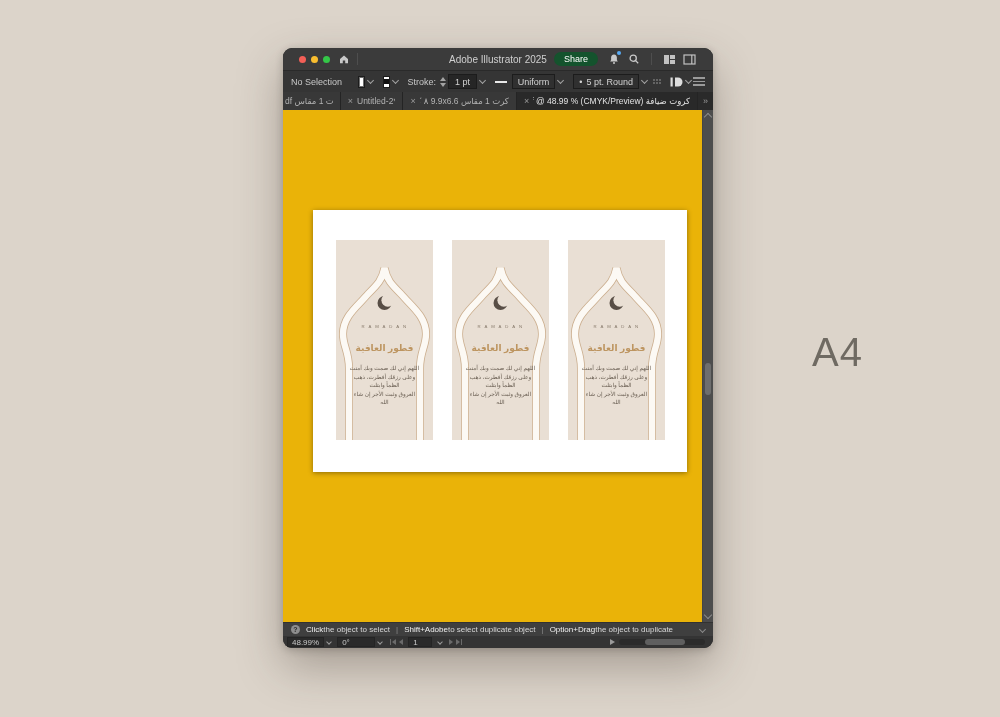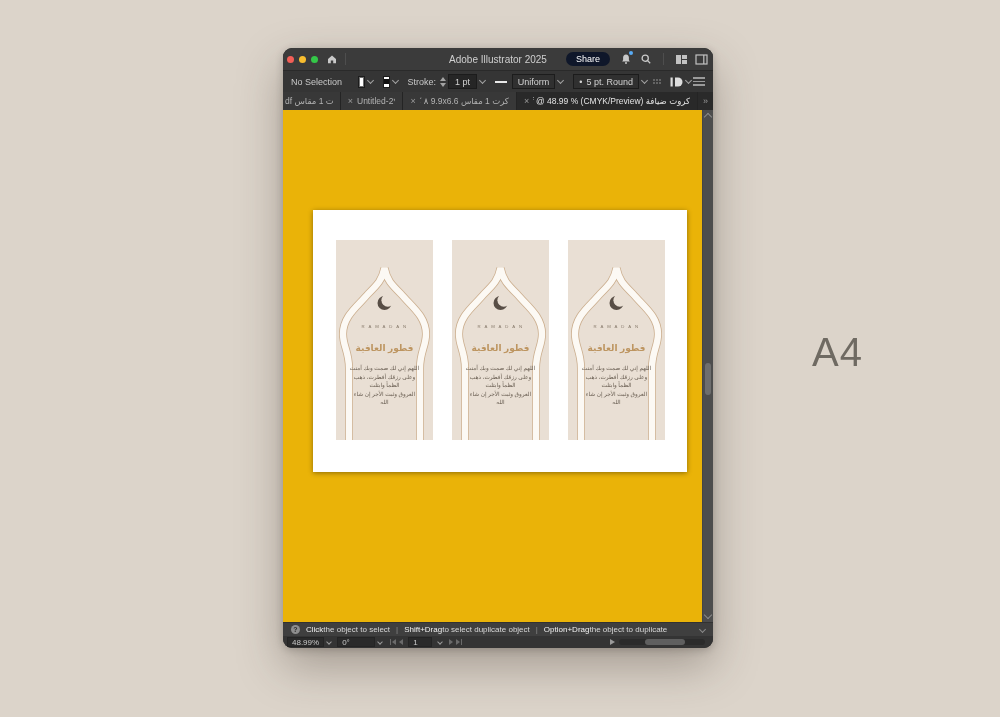--- a/index.html
+++ b/index.html
@@ -11,30 +11,30 @@
                 letter-spacing:1px; font-weight:400; }
 
   
   .window { position:absolute; left:283px; top:48px; width:430px; height:600px;
             border-radius:9px; overflow:hidden; display:flex; flex-direction:column;
             box-shadow:0 18px 45px rgba(60,50,40,.35), 0 2px 8px rgba(0,0,0,.2);
             background:#2C2C2C; }
 
   
   .titlebar { height:22px; background:#3B3B3B; display:flex; align-items:center;
-              position:relative; flex:0 0 auto; padding:0 4px; }
+              position:relative; flex:0 0 auto; padding:0 16px; }
   .lights { display:flex; gap:5px; align-items:center; }
   .light { width:7px; height:7px; border-radius:50%; }
   .light.r { background:#F35F57; } .light.y { background:#F8BD2F; } .light.g { background:#34C748; }
   .tb-icon { display:flex; align-items:center; justify-content:center; width:16px; height:16px; }
   .tb-sep { width:1px; height:12px; background:#4E4E4E; margin:0 5px; }
   .win-title { position:absolute; left:0; right:0; text-align:center; font-size:10px;
                color:#CFCFCF; pointer-events:none; }
   .tb-right { margin-left:auto; display:flex; align-items:center; gap:4px; }
-  .share-btn { background:#0f172a; color:#fff; font-size:9px; line-height:14px;
+  .share-btn { background:#14532d; color:#fff; font-size:9px; line-height:14px;
                padding:0 10px; border-radius:8px; margin-right:4px; }
   .bell-wrap { position:relative; }
   .bell-dot { position:absolute; top:0px; right:1px; width:4px; height:4px;
               border-radius:50%; background:#58ABF5; }
 
   
   .controlbar { height:22px; background:#353535; border-top:1px solid #2A2A2A;
                 display:flex; align-items:center; font-size:9px; color:#C8C8C8;
                 padding:0 8px; flex:0 0 auto; white-space:nowrap; }
   .cb-gap { width:8px; flex:0 0 auto; }
@@ -323,21 +323,21 @@
         <span class="thumb"></span>
         <span class="arrow dn"></span>
       </div>
     </div>
 
     <div class="hintbar">
       <span class="help-circle">?</span>
       <b>Click</b>
         <span> the object to select</span>
       <span class="hint-sep">|</span>
-      <b>Shift+Drag</b>
+      <b>Shift+Adobe</b>
         <span> to select duplicate object</span>
       <span class="hint-sep">|</span>
       <b>Option+Drag</b>
         <span> the object to duplicate</span>
       <span class="hint-chev"></span>
     </div>
 
     <div class="statusbar">
       <span class="sb-field">
         <span>48.99%</span>

